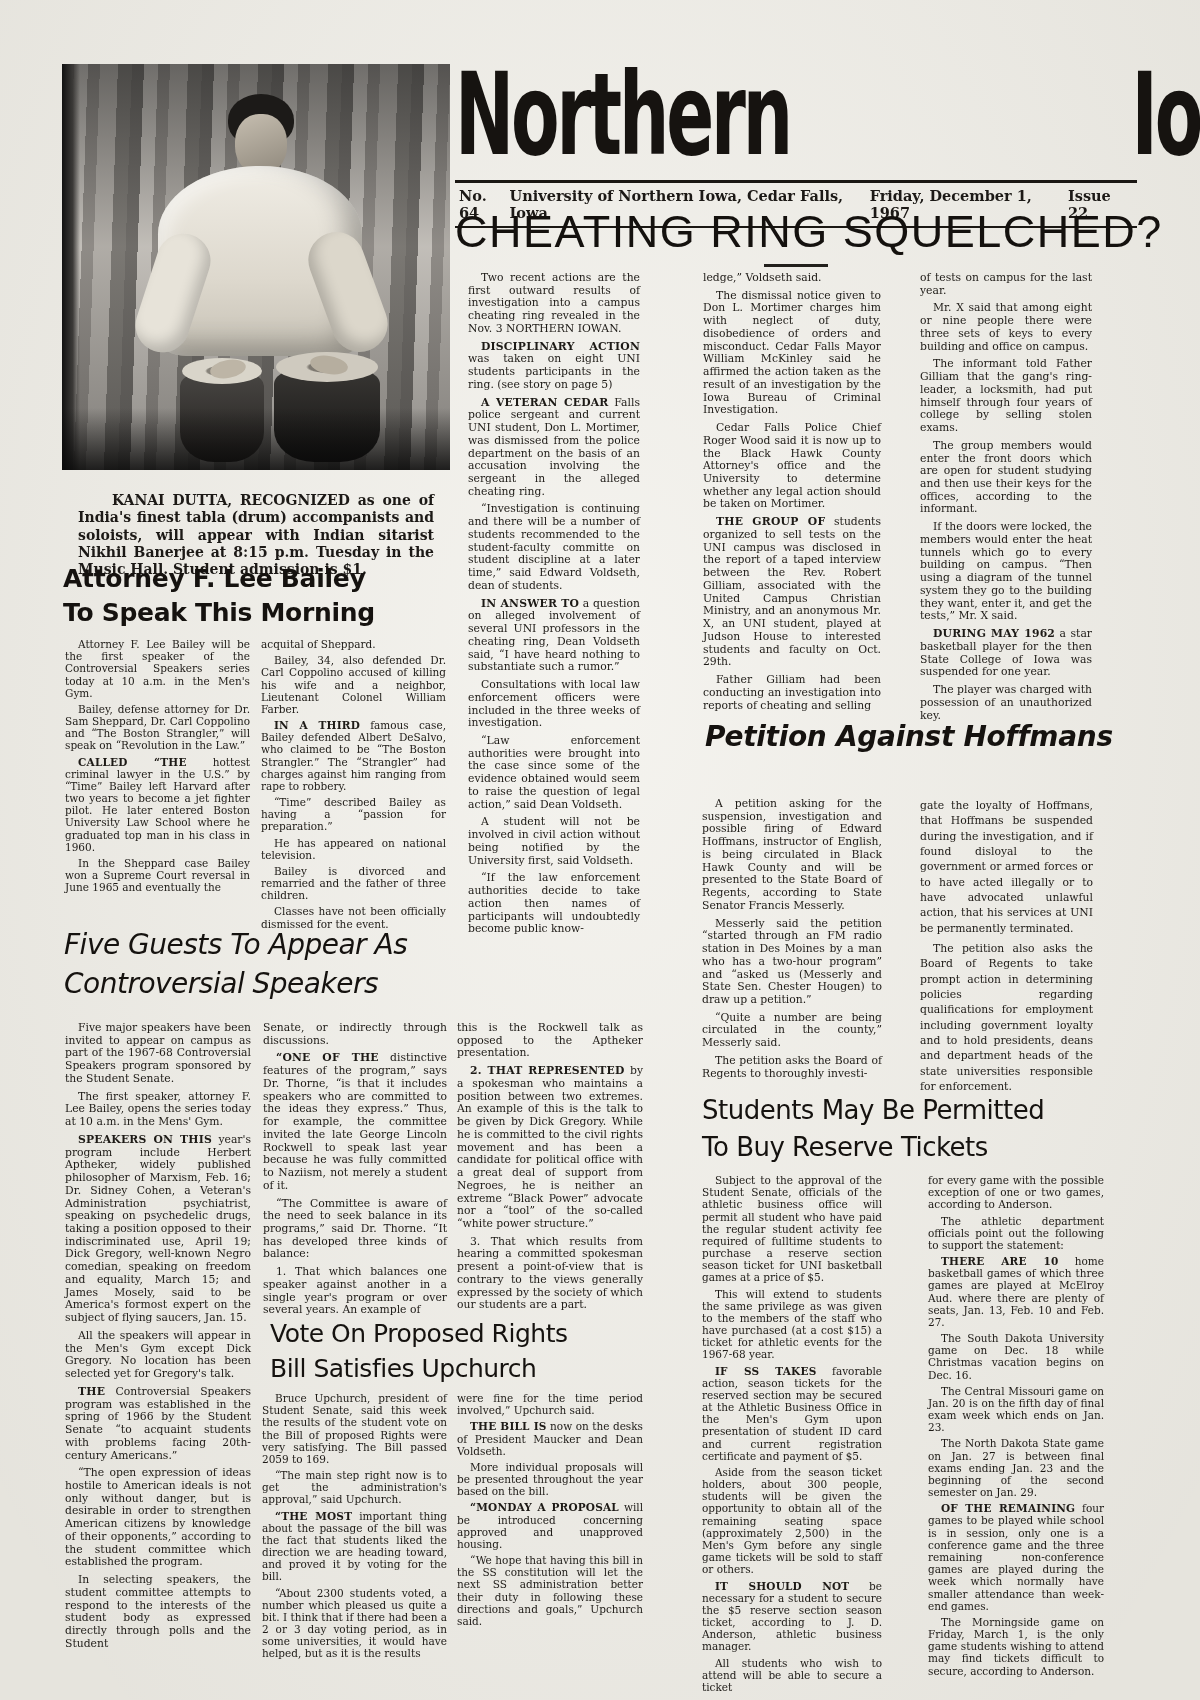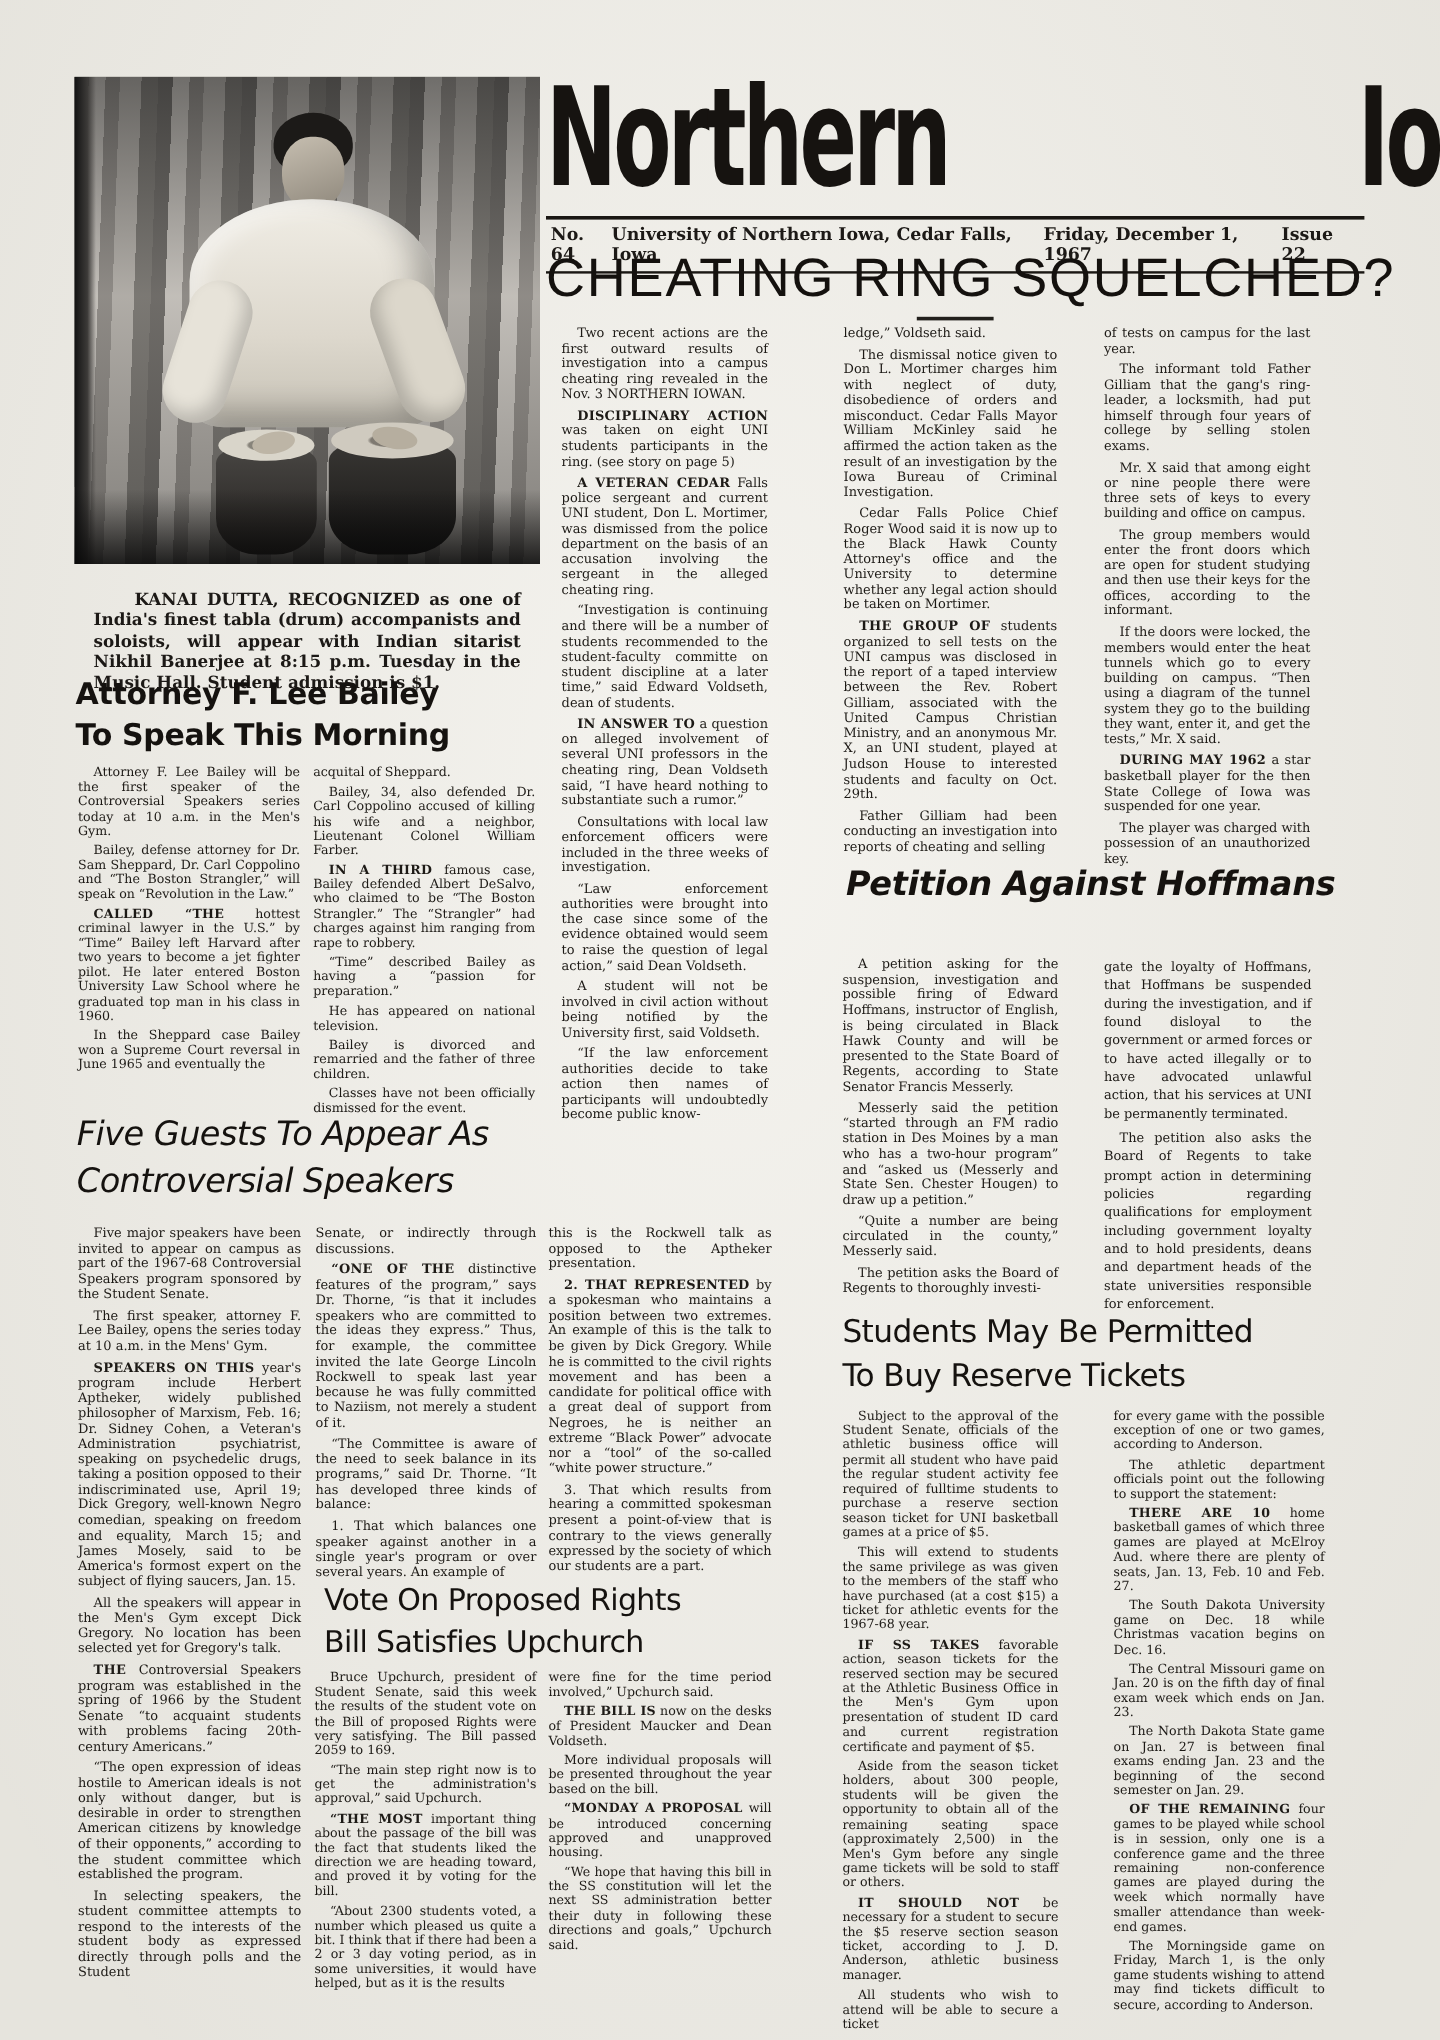--- a/index.html
+++ b/index.html
@@ -160,22 +160,22 @@
     </div>
   <div class="abs body cheat-c2">
       <p class="flush">ledge,” Voldseth said.</p>
       <p>The dismissal notice given to Don L. Mortimer charges him with neglect of duty, disobedience of orders and misconduct. Cedar Falls Mayor William McKinley said he affirmed the action taken as the result of an investigation by the Iowa Bureau of Criminal Investigation.</p>
       <p>Cedar Falls Police Chief Roger Wood said it is now up to the Black Hawk County Attorney's office and the University to determine whether any legal action should be taken on Mortimer.</p>
       <p><b>THE GROUP OF</b> students organized to sell tests on the UNI campus was disclosed in the report of a taped interview between the Rev. Robert Gilliam, associated with the United Campus Christian Ministry, and an anonymous Mr. X, an UNI student, played at Judson House to interested students and faculty on Oct. 29th.</p>
       <p>Father Gilliam had been conducting an investigation into reports of cheating and selling</p>
     </div>
   <div class="abs body cheat-c3">
       <p class="flush">of tests on campus for the last year.</p>
+      <p>Mr. X said that among eight or nine people there were three sets of keys to every building and office on campus.</p>
       <p>The informant told Father Gilliam that the gang's ring-leader, a locksmith, had put himself through four years of college by selling stolen exams.</p>
-      <p>Mr. X said that among eight or nine people there were three sets of keys to every building and office on campus.</p>
       <p>The group members would enter the front doors which are open for student studying and then use their keys for the offices, according to the informant.</p>
       <p>If the doors were locked, the members would enter the heat tunnels which go to every building on campus. “Then using a diagram of the tunnel system they go to the building they want, enter it, and get the tests,” Mr. X said.</p>
       <p><b>DURING MAY 1962</b> a star basketball player for the then State College of Iowa was suspended for one year.</p>
       <p>The player was charged with possession of an unauthorized key.</p>
     </div>
 
   <div class="abs art-title t-bailey">
     <div>Attorney F. Lee Bailey</div>
     <div>To Speak This Morning</div>
   </div>

